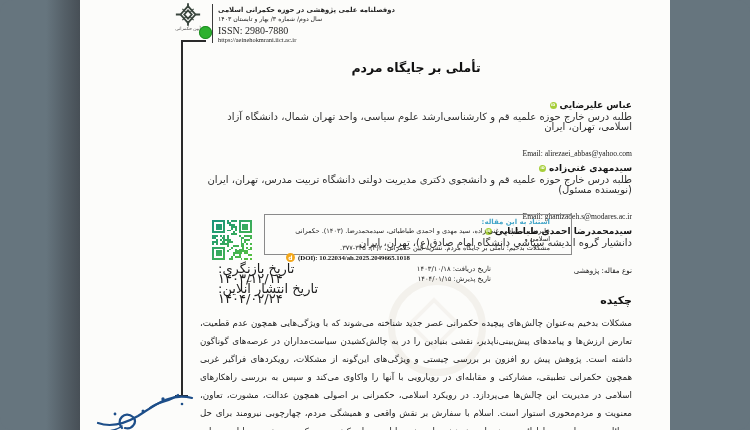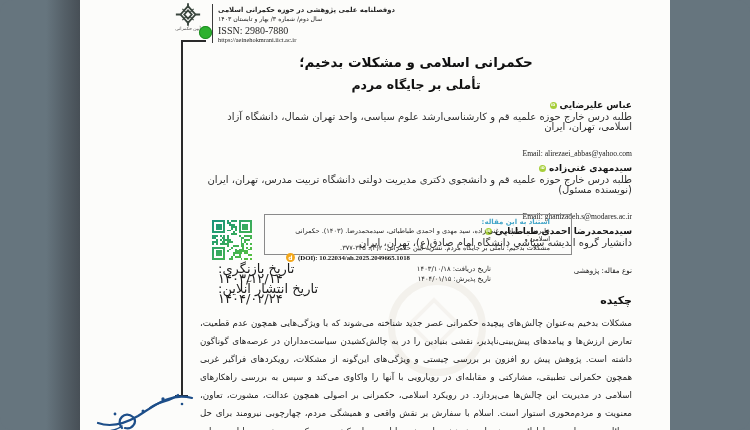--- a/index.html
+++ b/index.html
@@ -98,21 +98,20 @@
       <div class="issn">ISSN: 2980-7880</div>
       <div class="url">https://aeinehokmrani.iict.ac.ir</div>
     </div>
 
     <div class="green-dot"></div>
     <div class="connector-h"></div>
     <div class="vline"></div>
     <div class="vline-cap"></div>
 
     <div class="title-wrap">
-      <div class="t1">حکمرانی اسلامی و مشکلات بدخیم؛</div>
       <div class="t2">تأملی بر جایگاه مردم</div>
     </div>
 
     <div class="authors">
       <div class="author">
         <div class="a-name"><span>عباس علیرضایی</span><span class="orcid">iD</span></div>
         <div class="a-affil">طلبه درس خارج حوزه علمیه قم و کارشناسی‌ارشد علوم سیاسی، واحد تهران شمال، دانشگاه آزاد اسلامی، تهران، ایران</div>
         <div class="a-email">Email: alirezaei_abbas@yahoo.com</div>
       </div>
       <div class="author">

